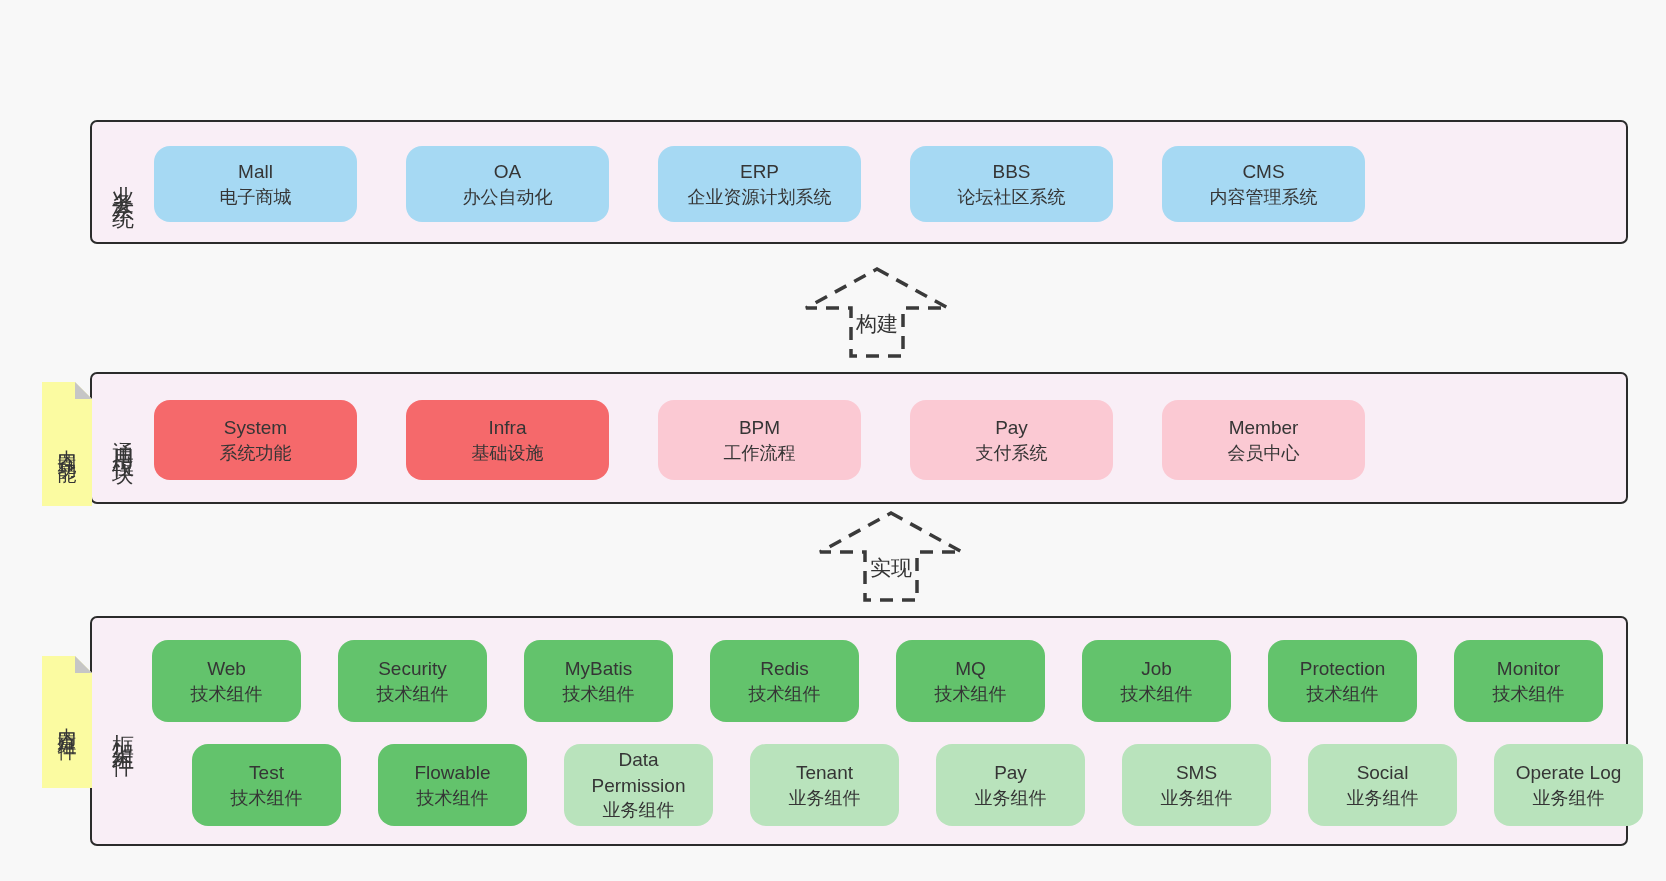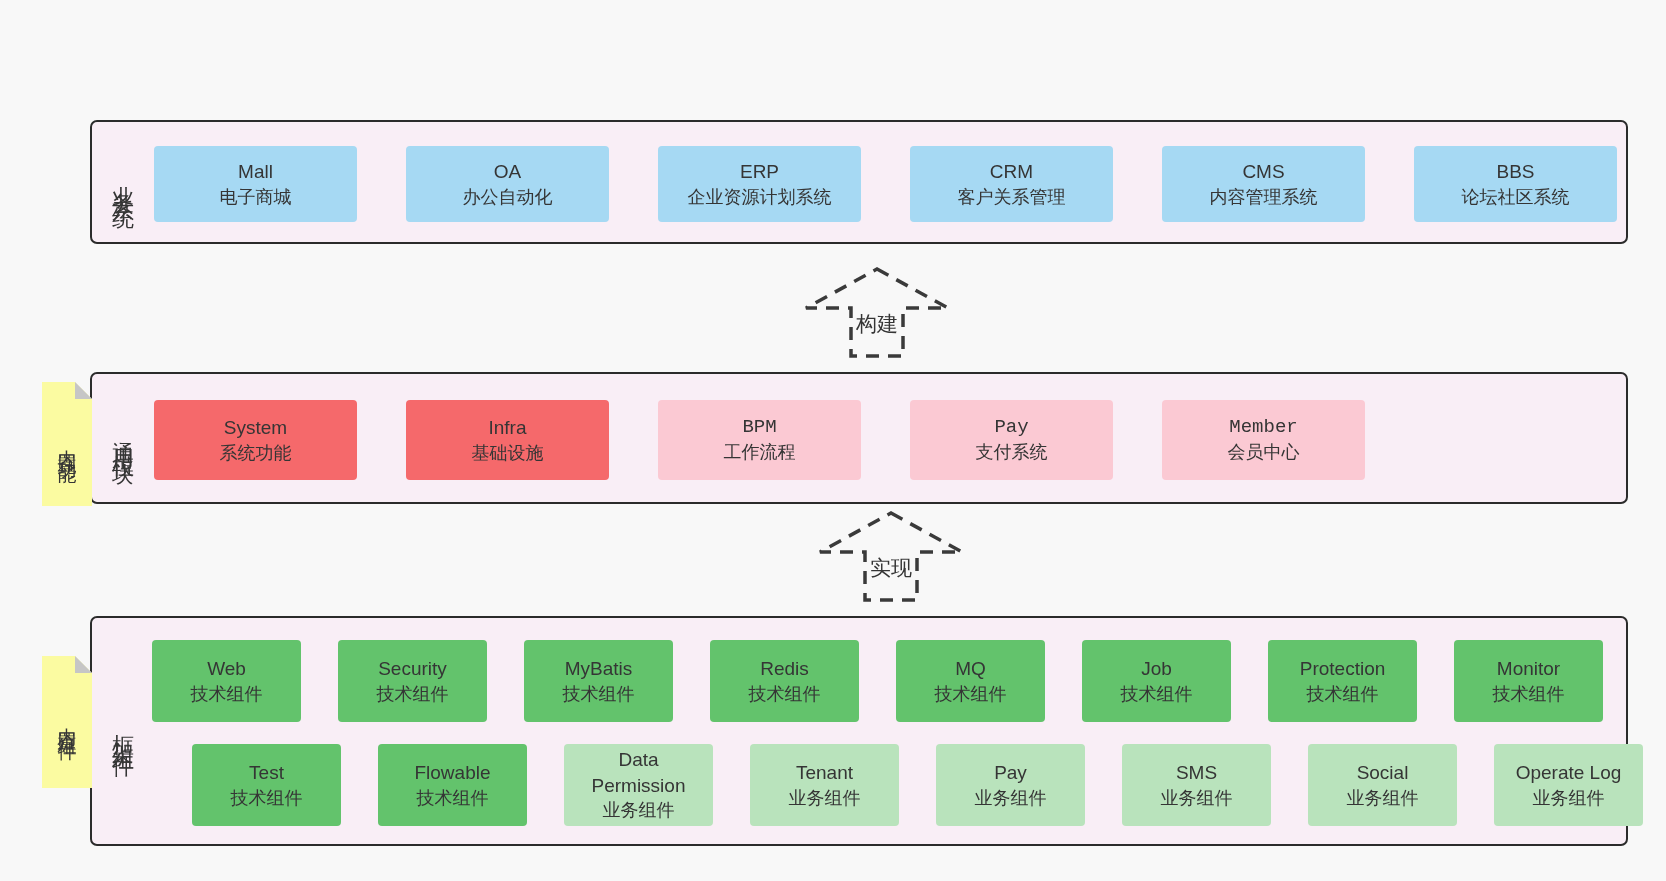--- a/index.html
+++ b/index.html
@@ -36,33 +36,33 @@
 
   .boxes{position:absolute;display:flex;}
   #band-business .boxes{left:62px;top:24px;gap:49px;}
   #band-modules  .boxes{left:62px;top:26px;gap:49px;}
   #band-framework .boxes{left:60px;gap:37px;align-items:center;}
   #fw-row-1{top:22px;}
   #fw-row-2{top:126px;margin-left:40px;}
 
   .box{
     display:flex;flex-direction:column;justify-content:center;align-items:center;
-    border-radius:4px;text-align:center;line-height:1.35;
+    border-radius:16px;text-align:center;line-height:1.35;
   }
   #band-business .box{width:203px;height:76px;}
   #band-modules  .box{width:203px;height:80px;}
   #band-framework .box{width:149px;height:82px;}
   #band-framework .box .title{padding:0 12px;}
 
   .box .title{font-size:19px;}
   .box .subtitle{font-size:18px;}
 
   .blue{background:var(--blue);}
   .red{background:var(--red);}
-  .pink{background:var(--pink);font-family:Liberation Mono, monospace;}
+  .pink{background:var(--pink);}
   .gdark{background:var(--green-dark);}
   .glight{background:var(--green-light);}
 
   .note-wrap{position:absolute;left:-50px;width:50px;}
   #note-modules{top:8px;height:124px;}
   #note-framework{top:38px;height:132px;}
   .note{
     position:absolute;inset:0;background:var(--yellow);
     clip-path:polygon(0 0,calc(100% - 17px) 0,100% 17px,100% 100%,0 100%);
   }
@@ -105,30 +105,26 @@
       </div>
       <div class="box blue">
         <div class="title">OA</div>
         <div class="subtitle">办公自动化</div>
       </div>
       <div class="box blue">
         <div class="title">ERP</div>
         <div class="subtitle">企业资源计划系统</div>
       </div>
       <div class="box blue">
-        <div class="title">CRM</div>
-        <div class="subtitle">客户关系管理</div>
+        <div class="title">BBS</div>
+        <div class="subtitle">论坛社区系统</div>
       </div>
       <div class="box blue">
         <div class="title">CMS</div>
         <div class="subtitle">内容管理系统</div>
-      </div>
-      <div class="box blue">
-        <div class="title">BBS</div>
-        <div class="subtitle">论坛社区系统</div>
       </div>
     </div>
   </section>
 
   <div class="arrow" id="arrow-build">
     <svg viewBox="0 0 150 94">
       <path d="M 75 3 L 146 42 L 101 42 L 101 90 L 49 90 L 49 42 L 4 42 Z"></path>
     </svg>
     <div class="arrow-label">构建</div>
   </div>

